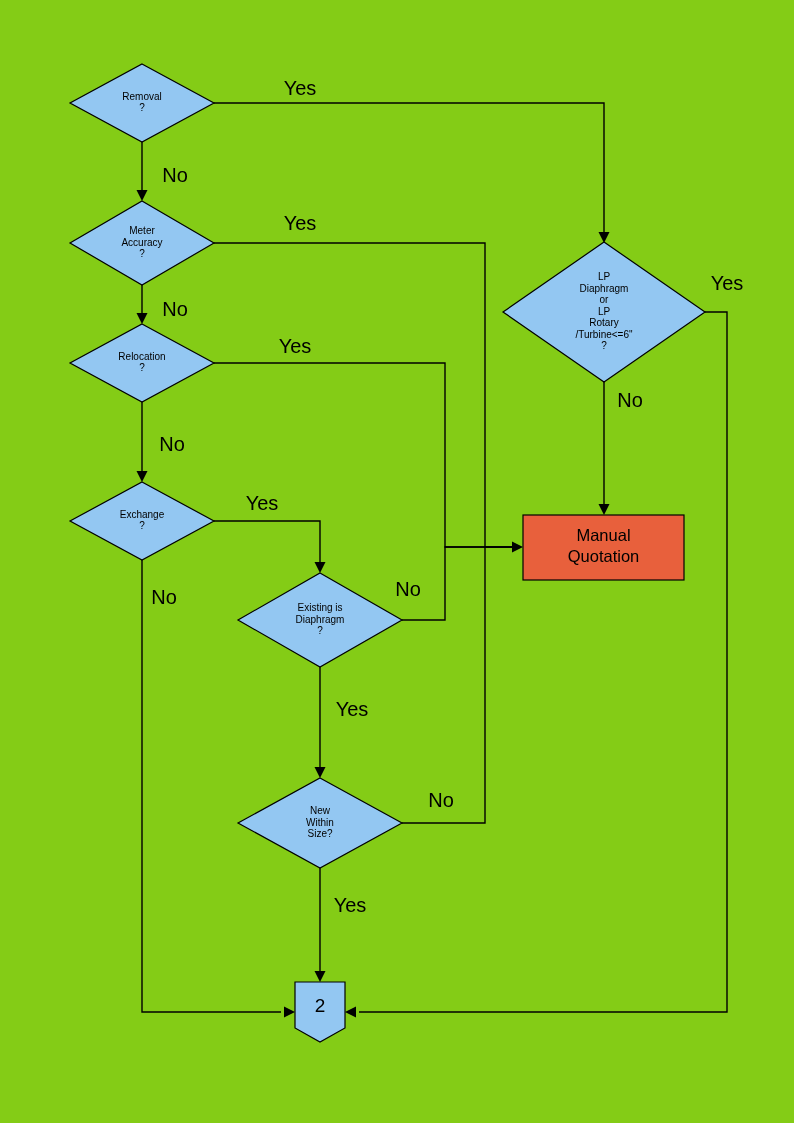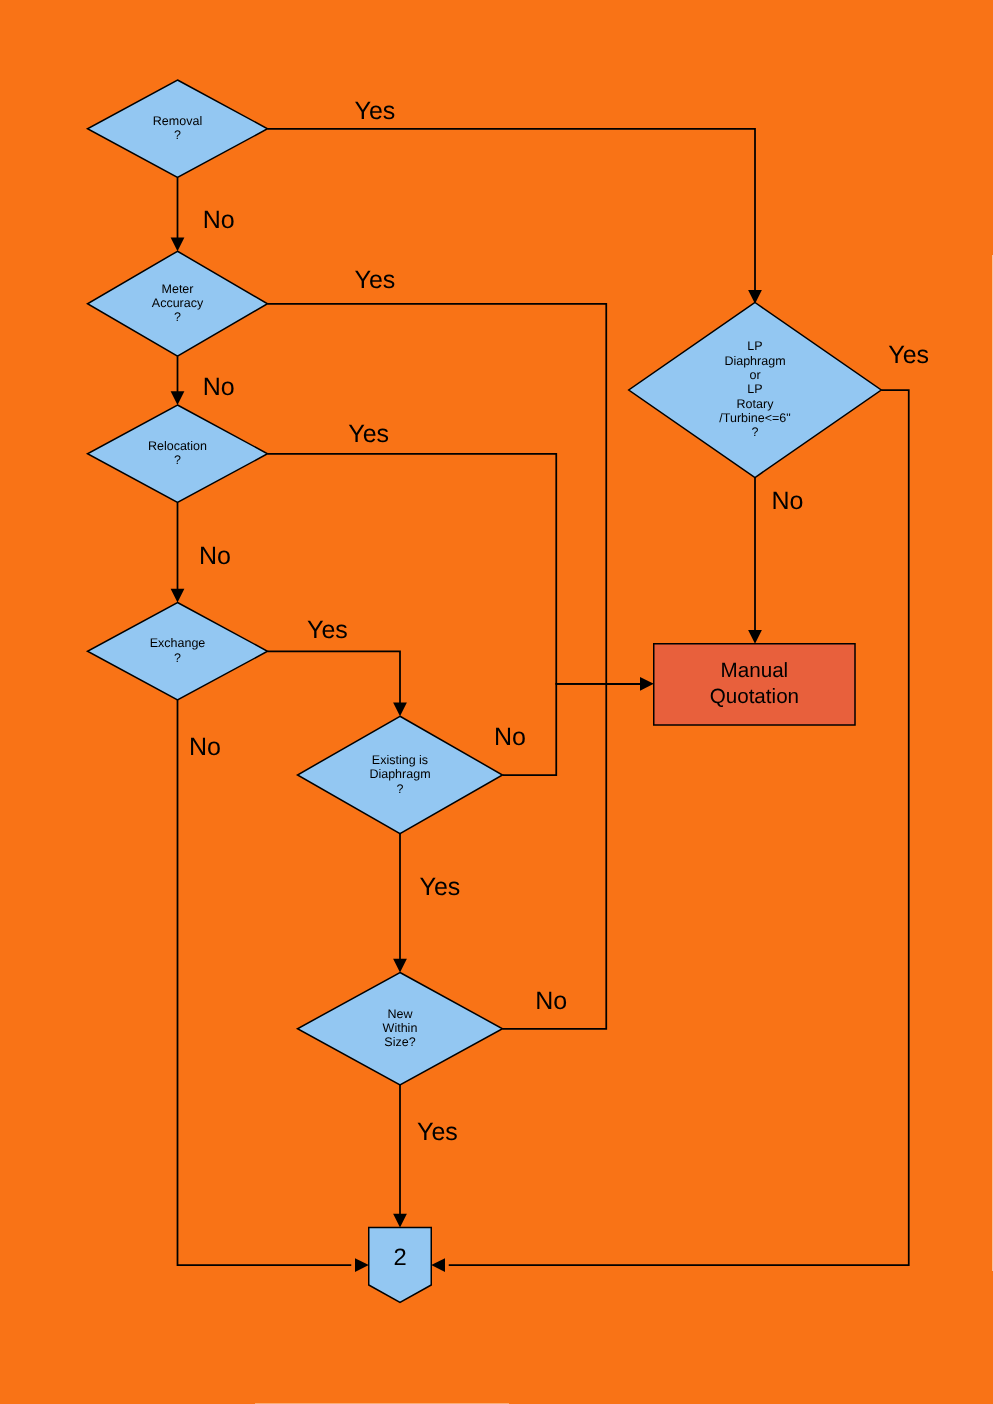--- a/index.html
+++ b/index.html
@@ -11,21 +11,21 @@
   body {
     width: 794px;
     height: 1123px;
     font-family: "Liberation Sans", sans-serif;
     overflow: hidden;
   }
   #flow-root {
     position: relative;
     width: 794px;
     height: 1123px;
-    background: #f97316;
+    background: #84cc16;
   }
   svg#flowchart {
     display: block;
     width: 794px;
     height: 1123px;
   }
   .shape-fill-decision { fill: #93c7f2; stroke: #000000; stroke-width: 1.2; }
   .shape-fill-process  { fill: #e8603c; stroke: #000000; stroke-width: 1.2; }
   .shape-fill-connector{ fill: #93c7f2; stroke: #000000; stroke-width: 1.2; }
   .edge-line {

